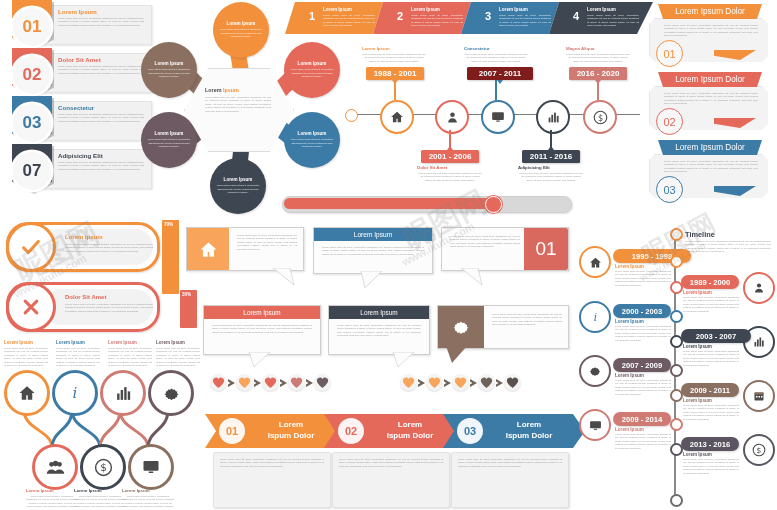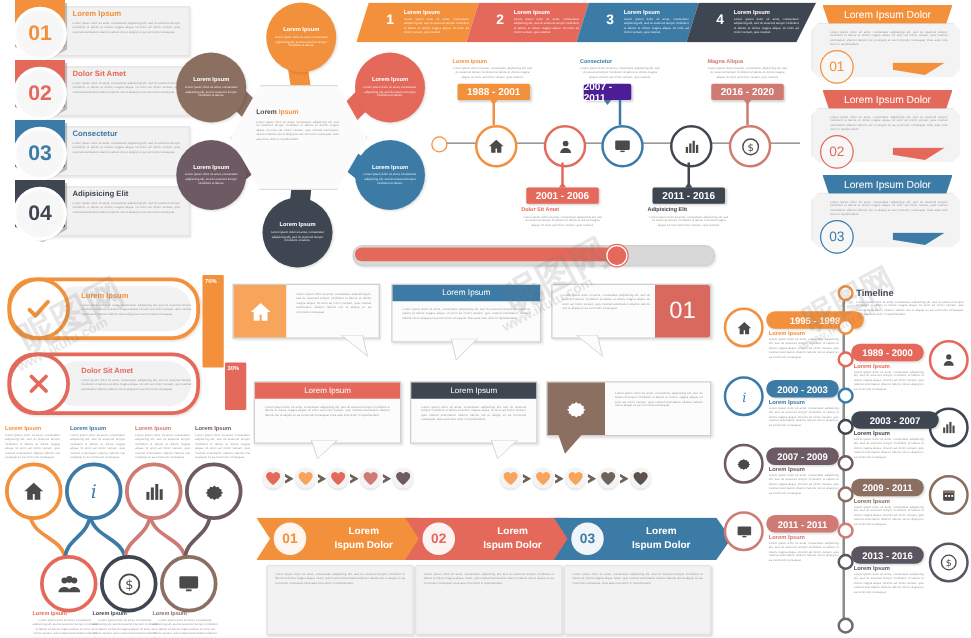--- a/index.html
+++ b/index.html
@@ -99,21 +99,21 @@
       <div class="tagdk"></div>
       <div class="tag" style="background:#3C7BA6"></div>
       <div class="ring" style="color:#3C7BA6">03</div>
       <h4 class="abs" style="left:58px;top:6px;color:#3C7BA6">Consectetur</h4>
       <div class="lorem abs" style="left:58px;top:15px;width:86px">Lorem ipsum dolor sit amet, consectetur adipisicing elit, sed do eiusmod tempor incididunt ut labore et dolore magna aliqua. Ut enim ad minim veniam, quis nostrud exercitation ullamco laboris nisi ut aliquip ex ea commodo consequat.</div>
     </div>
     <div class="rib" style="top:144px">
       <div class="panel"></div>
       <div class="tagdk"></div>
       <div class="tag" style="background:#3E4651"></div>
-      <div class="ring" style="color:#3E4651">04</div>
+      <div class="ring" style="color:#3E4651">07</div>
       <h4 class="abs" style="left:58px;top:6px;color:#3E4651">Adipisicing Elit</h4>
       <div class="lorem abs" style="left:58px;top:15px;width:86px">Lorem ipsum dolor sit amet, consectetur adipisicing elit, sed do eiusmod tempor incididunt ut labore et dolore magna aliqua. Ut enim ad minim veniam, quis nostrud exercitation ullamco laboris nisi ut aliquip ex ea commodo consequat.</div>
     </div>
   </div>
 
   <div class="abs" style="left:158px;top:0;width:180px;height:215px;">
     <svg width="180" height="215" viewBox="0 0 180 215">
       <path d="M82 75 L82 40 M96 75 L96 40" stroke="#F2903C" stroke-width="0" fill="none"></path>
       <polygon points="76,78 92,78 86,40 70,40" fill="#F2903C"></polygon>
       <polygon points="108,92 120,104 146,78 134,66" fill="#E4695B"></polygon>
@@ -228,21 +228,21 @@
       </div>
     <div class="abs" style="left:77px;top:129px;width:66px">
       <div class="ttl c" style="font-size:4.4px;color:#E4695B">Dolor Sit Amet</div>
       <div class="lorem c" style="margin-top:2px">Lorem ipsum dolor sit amet, consectetur adipisicing elit, sed do eiusmod tempor incididunt ut labore et dolore magna aliqua. Ut enim ad minim veniam, quis nostrud.</div>
     </div>
 
     <div class="abs" style="left:124px;top:10px;width:64px">
       <div class="ttl c" style="font-size:4.4px;color:#3C7BA6">Consectetur</div>
       <div class="lorem c" style="margin-top:2px">Lorem ipsum dolor sit amet, consectetur adipisicing elit, sed do eiusmod tempor incididunt ut labore et dolore magna aliqua. Ut enim ad minim veniam, quis nostrud.</div>
     </div>
-    <div class="tlabel dn" style="left:127px;top:31px;width:38px;height:13px;background:#4c1d95;color:#3C7BA6">
+    <div class="tlabel dn" style="left:127px;top:31px;width:66px;height:13px;background:#7f1d1d;color:#3C7BA6">
         <span style="color:#fff">2007 - 2011</span>
       </div>
     <div class="abs" style="left:155px;top:44px;width:1.6px;height:20px;background:#3C7BA6"></div>
     <div class="abs circ" style="left:141px;top:64px;width:30px;height:30px;background:#fff;border:2.6px solid #3C7BA6">
       <svg width="14" height="14" viewBox="0 0 24 24" fill="#4A4A4A">
           <rect x="2" y="4" width="20" height="13" rx="1.5"></rect>
           <rect x="9" y="18" width="6" height="2"></rect>
         </svg>
     </div>
 
@@ -653,21 +653,21 @@
     <div class="abs ttl" style="left:108px;top:176px;font-size:4.6px;color:#8B6F61">Lorem Ipsum</div>
     <div class="lorem abs" style="left:108px;top:182px;width:56px">Lorem ipsum dolor sit amet, consectetur adipisicing elit, sed do eiusmod tempor incididunt ut labore et dolore magna aliqua. Ut enim ad minim veniam, quis nostrud exercitation ullamco laboris nisi ut aliquip ex ea commodo consequat.</div>
     <div class="vdot" style="left:95px;top:167px;border-color:#8B6F61"></div>
 
     <div class="vicon" style="left:4px;top:187px;border-color:#CF7B74">
       <svg width="13" height="13" viewBox="0 0 24 24" fill="#4A4A4A">
           <rect x="2" y="4" width="20" height="13" rx="1.5"></rect>
           <rect x="9" y="18" width="6" height="2"></rect>
         </svg>
       </div>
-    <div class="vlbl" style="left:38px;top:190px;width:58px;background:#CF7B74">2011 - 2011</div>
+    <div class="vlbl" style="left:38px;top:190px;width:58px;background:#CF7B74">2009 - 2014</div>
     <div class="abs ttl" style="left:40px;top:205px;font-size:4.6px;color:#CF7B74">Lorem Ipsum</div>
     <div class="lorem abs" style="left:40px;top:211px;width:56px">Lorem ipsum dolor sit amet, consectetur adipisicing elit, sed do eiusmod tempor incididunt ut labore et dolore magna aliqua. Ut enim ad minim veniam, quis nostrud exercitation ullamco laboris nisi ut aliquip ex ea commodo consequat.</div>
     <div class="vdot" style="left:95px;top:196px;border-color:#CF7B74"></div>
 
     <div class="vicon" style="left:168px;top:212px;border-color:#5A5560">
       <svg width="14" height="14" viewBox="0 0 24 24">
           <circle cx="12" cy="12" r="10" fill="none" stroke="#4A4A4A" stroke-width="1.8"></circle>
           <text x="12" y="17" font-size="13" font-family="DejaVu Sans, sans-serif" text-anchor="middle" fill="#4A4A4A">$</text>
         </svg>
       </div>

